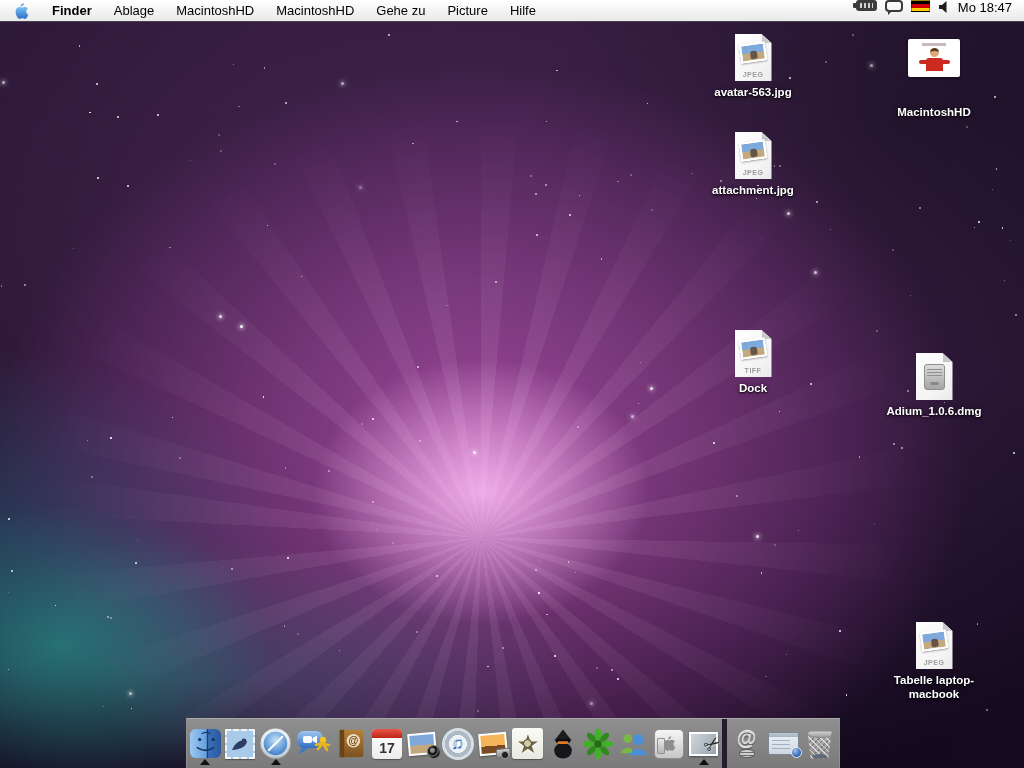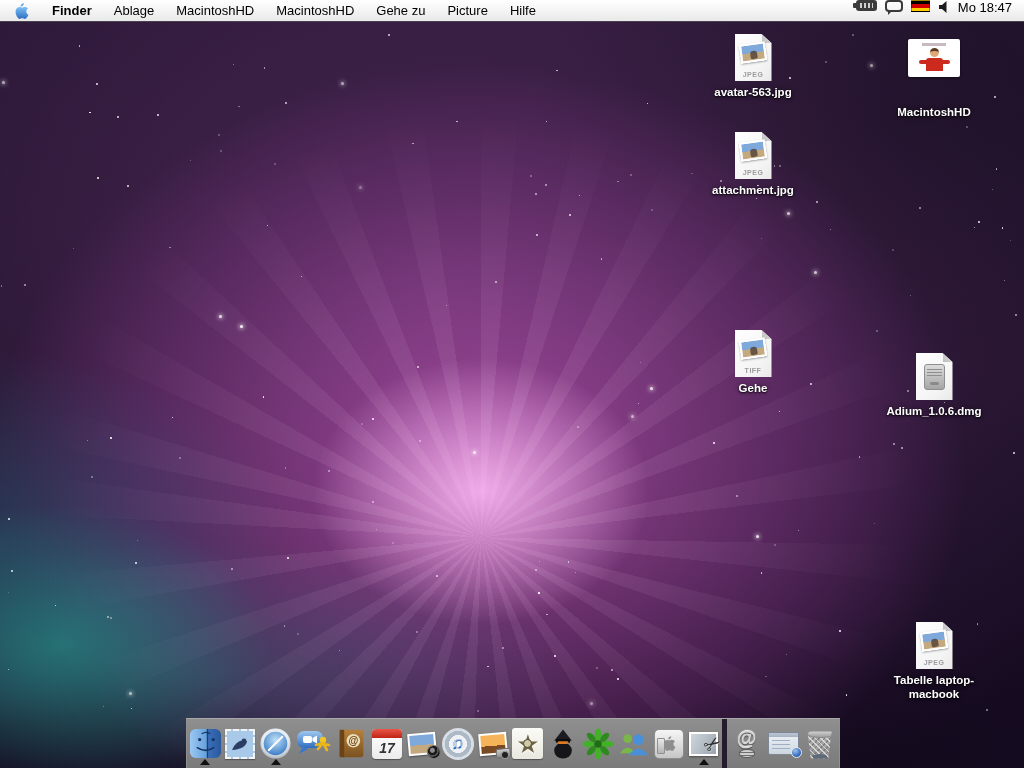--- a/index.html
+++ b/index.html
@@ -110,21 +110,21 @@
   .dock-right { width:112px; display:flex; align-items:center; justify-content:space-evenly; height:100%; }
   .dock-item { position:relative; width:34px; height:38px; display:flex; align-items:center; justify-content:center; }
   .run-tri { position:absolute; bottom:-2px; left:50%; transform:translateX(-50%);
     width:0; height:0; border-left:5px solid transparent; border-right:5px solid transparent;
     border-bottom:6px solid #111; }
   .dock-item svg { display:block; }
 
   .mail-stamp { width:30px; height:30px; background:#a9c9e8; border:2px dashed #f4f4f4;
     display:flex; align-items:center; justify-content:center; box-shadow:0 1px 1px rgba(0,0,0,.3); }
   .ical { position:relative; width:30px; height:30px; background:linear-gradient(#fff,#ececec);
-    border-radius:4px; box-shadow:0 1px 1px rgba(0,0,0,.35); overflow:hidden; text-align:center;font-style:italic; }
+    border-radius:4px; box-shadow:0 1px 1px rgba(0,0,0,.35); overflow:hidden; text-align:center; }
   .ical-band { height:9px; background:linear-gradient(#e85648,#c02416); }
   .ical-num { font-size:14px; font-weight:bold; color:#333; line-height:20px; }
   .photo-card { position:relative; width:28px; height:22px; background:#fff; padding:2px;
     box-shadow:0 1px 2px rgba(0,0,0,.4); transform:rotate(-5deg); }
   .photo-card .inner { width:100%; height:100%; background:linear-gradient(#7fa9da 0 55%, #c4a87e 55% 100%); }
   .photo-card.sunset .inner { background:linear-gradient(#f5b35a 0 60%, #7a4a22 60% 100%); }
   .lens { position:absolute; right:-4px; bottom:-5px; width:14px; height:14px; border-radius:50%;
     background:radial-gradient(circle at 40% 35%, #8b8b8b 0 2px, #1a1a1a 3px 5px, #555 5px 6px, #0d0d0d 7px); border:1px solid #777; }
   .cam { position:absolute; right:-3px; bottom:-4px; width:15px; height:10px;
     background:linear-gradient(#cfcfcf,#8a8a8a); border-radius:2px; border:1px solid #6e6e6e; }
@@ -390,21 +390,21 @@
 
 
   <div class="desk-icon" style="left:693px; top:327px;">
     <div class="icon-slot">
         <div class="file-page">
       <div class="file-fold"></div>
           <div class="img-thumb"></div>
       <div class="fmt">TIFF</div>
         </div>
       </div>
-    <div class="icon-label">Gehe</div>
+    <div class="icon-label">Dock</div>
   </div>
 
   <div class="desk-icon" style="left:874px; top:27px;gap:24px;">
     <div class="icon-slot">
         <div class="mhd">
       <span class="mhd-text"></span>
           <span class="mhd-head"></span>
           <span class="mhd-body"></span>
         </div>
       </div>

